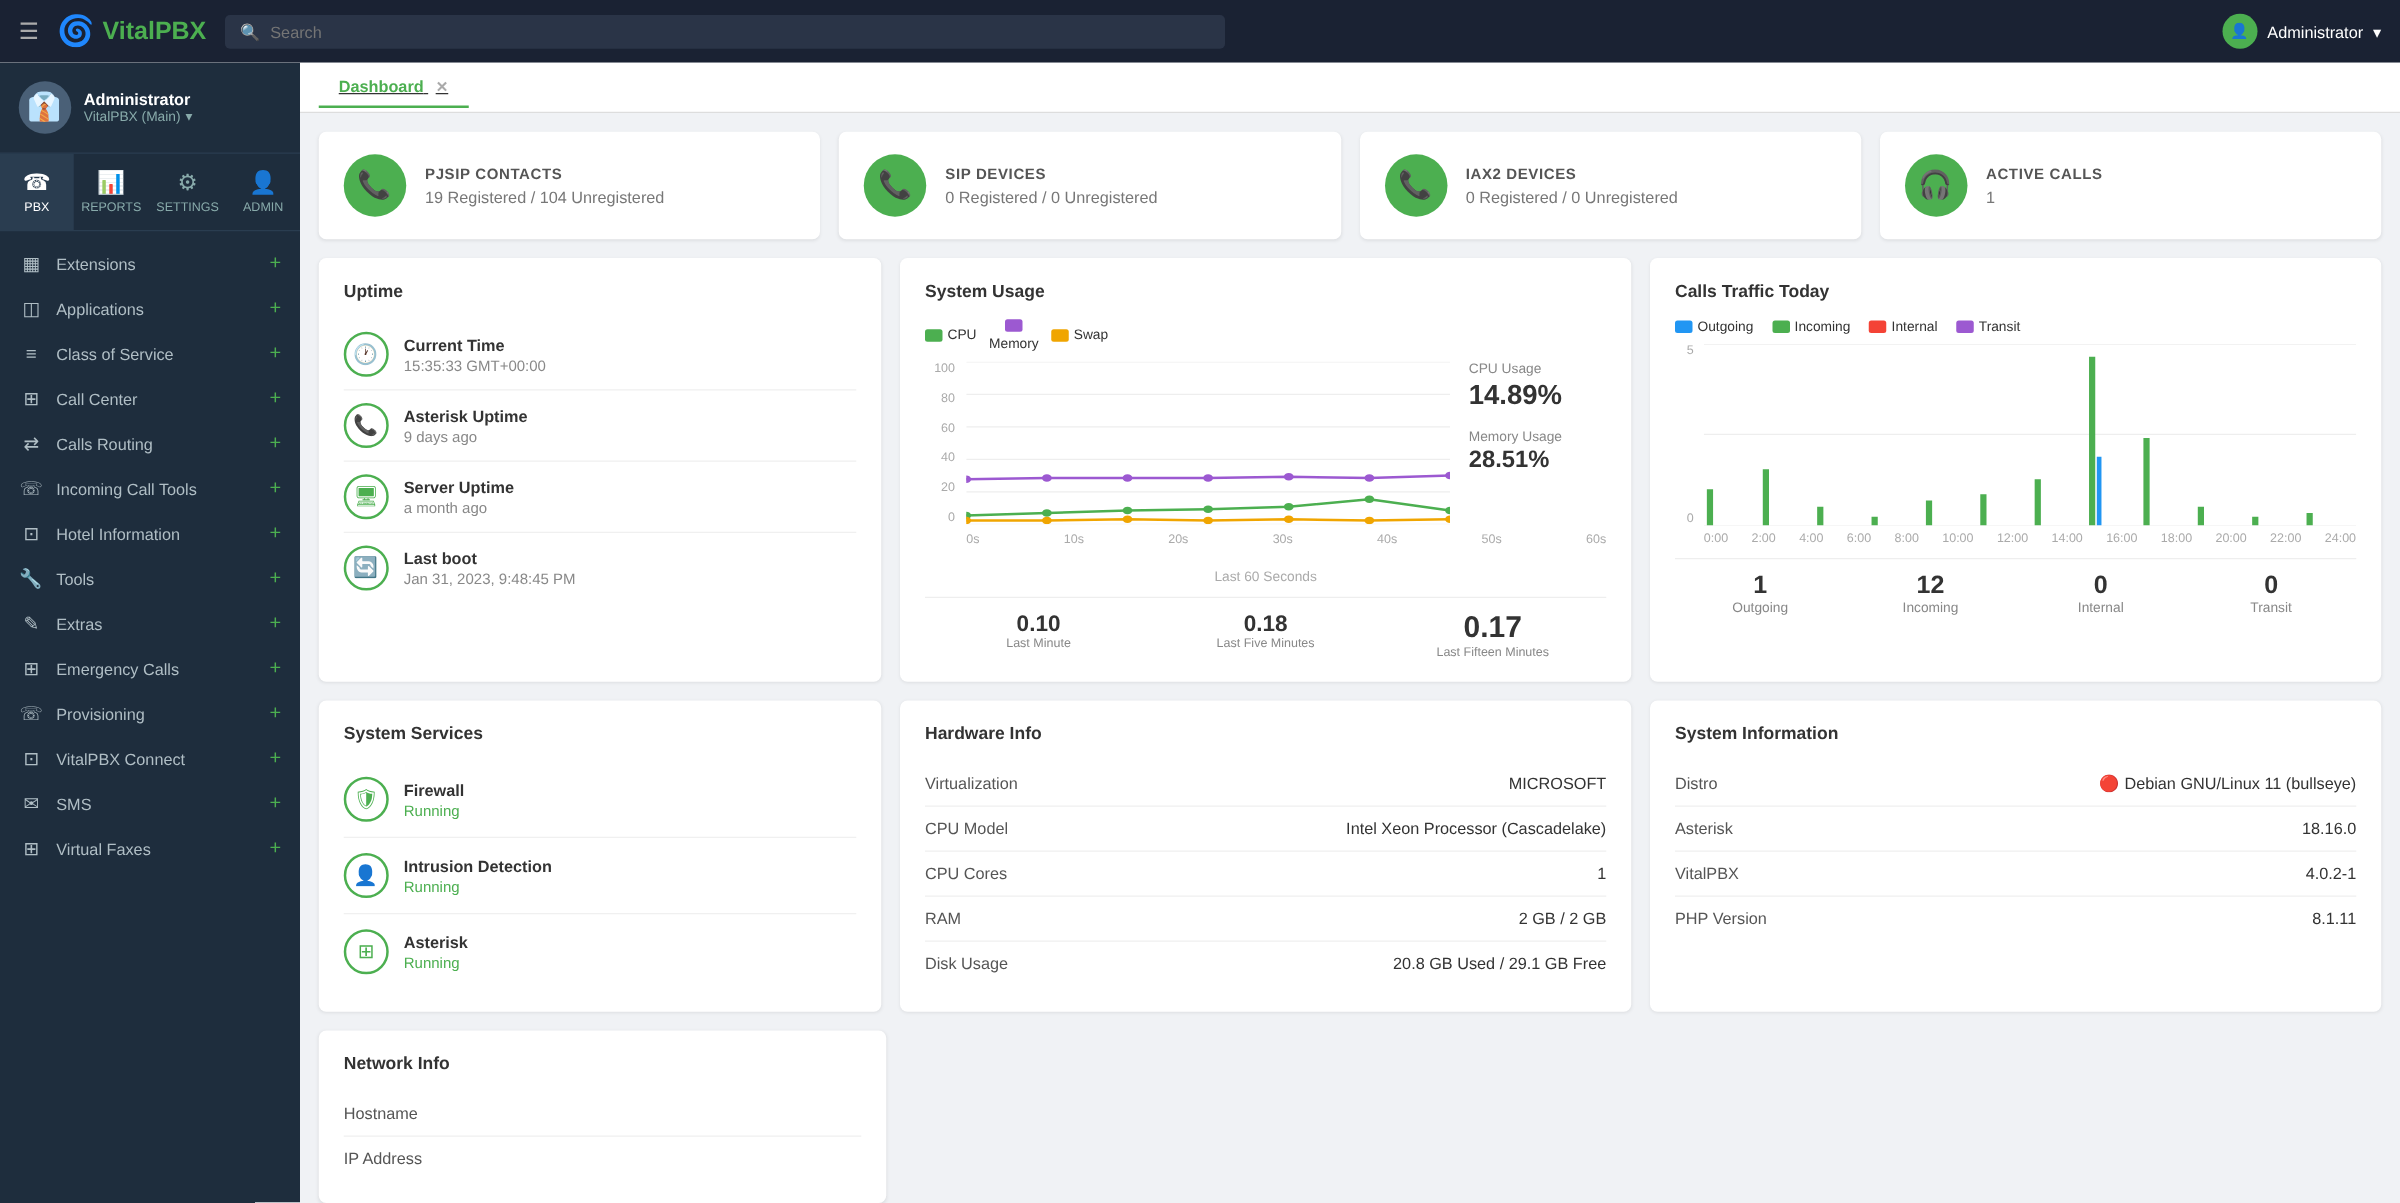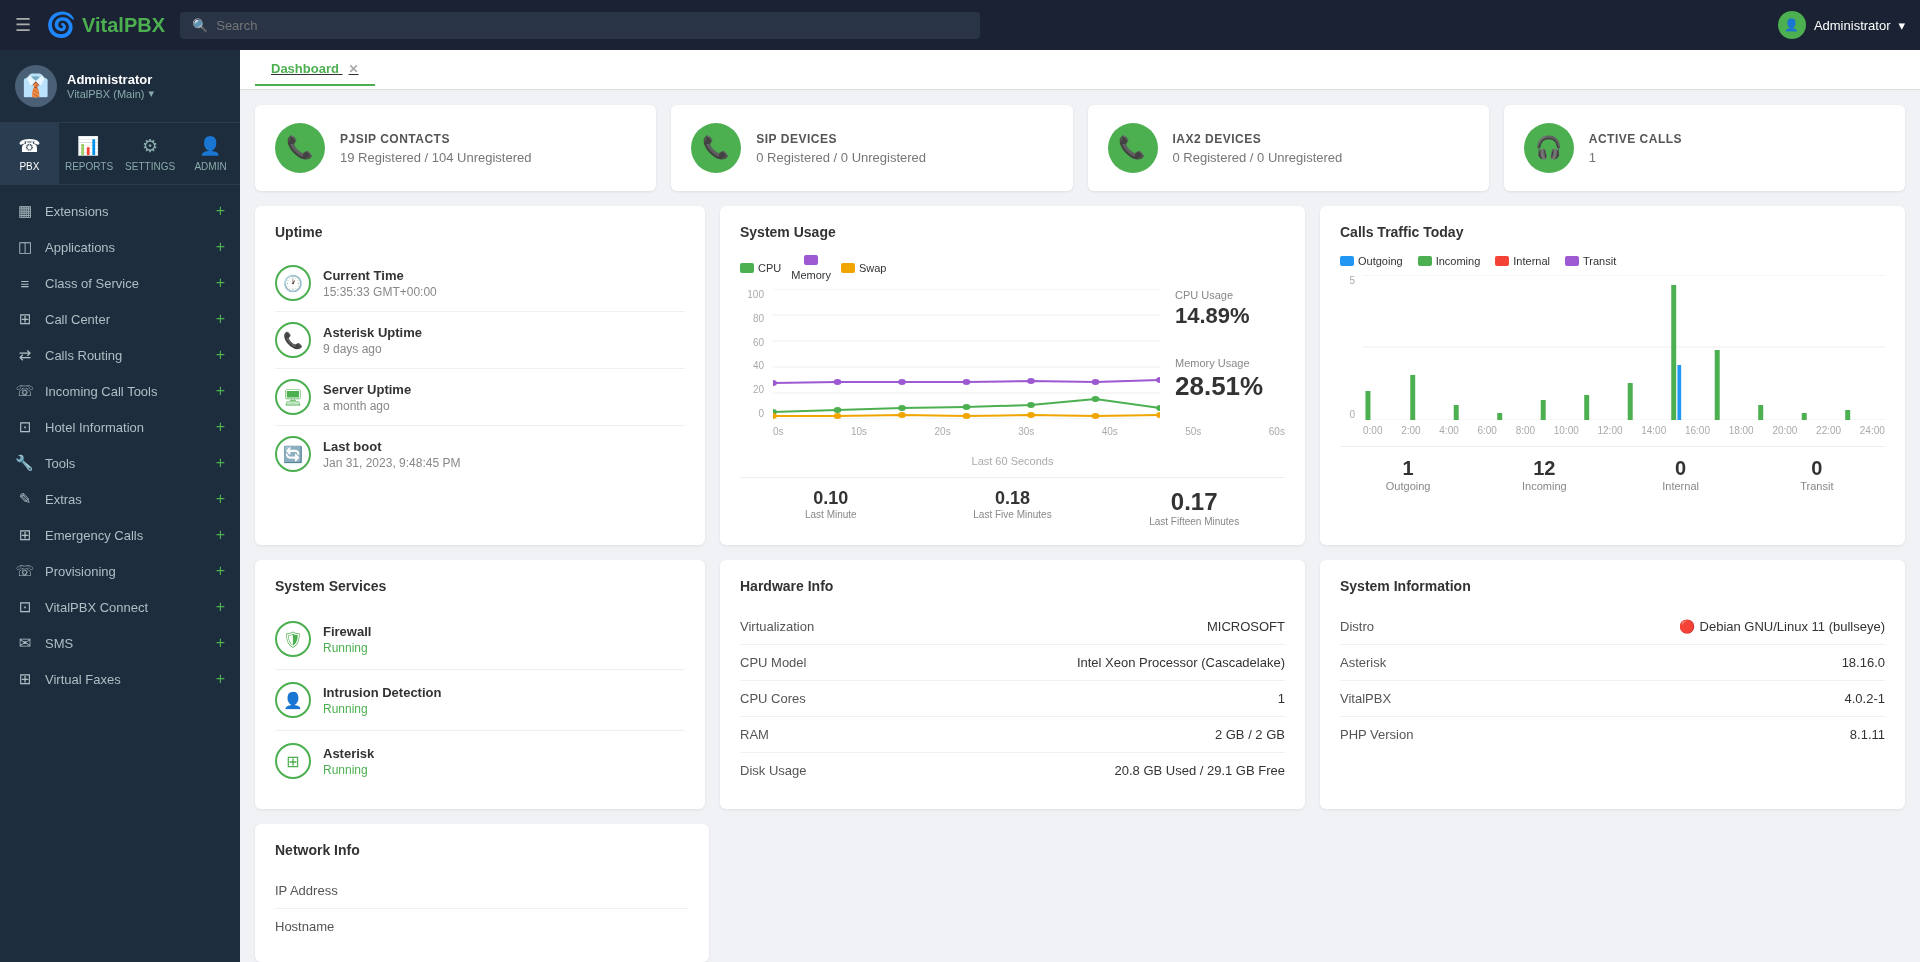--- a/index.html
+++ b/index.html
@@ -442,23 +442,23 @@
                 <circle cx="50" cy="127" r="3" fill="#f0a500"></circle>
                 <circle cx="100" cy="126" r="3" fill="#f0a500"></circle>
                 <circle cx="150" cy="127" r="3" fill="#f0a500"></circle>
                 <circle cx="200" cy="126" r="3" fill="#f0a500"></circle>
                 <circle cx="250" cy="127" r="3" fill="#f0a500"></circle>
                 <circle cx="300" cy="126" r="3" fill="#f0a500"></circle>
               </svg>
             </div>
             <div style="width:120px;padding-left:10px;">
               <div style="font-size:11px;color:#888;margin-bottom:2px;">CPU Usage</div>
-              <div style="font-size:22px;font-weight:700;color:#333;margin-bottom:28px;">14.89%</div>
+              <div style="font-size:22px;font-weight:700;color:#333;margin-bottom:14px;">14.89%</div>
               <div style="font-size:11px;color:#888;margin-bottom:2px;">Memory Usage</div>
-              <div style="font-size:26px;font-weight:700;color:#333;">28.51%</div>
+              <div style="font-size:19px;font-weight:700;color:#333;">28.51%</div>
             </div>
           </div>
           <div style="display:flex;justify-content:space-between;font-size:10px;color:#aaa;padding-left:33px;margin-top:4px;">
             <span>0s</span>
             <span>10s</span>
             <span>20s</span>
             <span>30s</span>
             <span>40s</span>
             <span>50s</span>
             <span>60s</span>
@@ -648,25 +648,25 @@
             <span class="info-key">PHP Version</span>
             <span class="info-val">8.1.11</span>
           </div>
         </div>
       </div>
 
       <div style="display:grid;grid-template-columns:1fr 2.6fr;gap:15px;margin-bottom:15px;">
         <div class="panel">
           <div class="panel-title">Network Info</div>
           <div class="info-row">
+            <span class="info-key">Hostname</span>
+            <span class="info-val"></span>
+          </div>
+          <div class="info-row">
             <span class="info-key">IP Address</span>
-            <span class="info-val"></span>
-          </div>
-          <div class="info-row">
-            <span class="info-key">Hostname</span>
             <span class="info-val"></span>
           </div>
         </div>
       </div>
 
     </div>
   </div>
 </div>
 
 </body></html>

